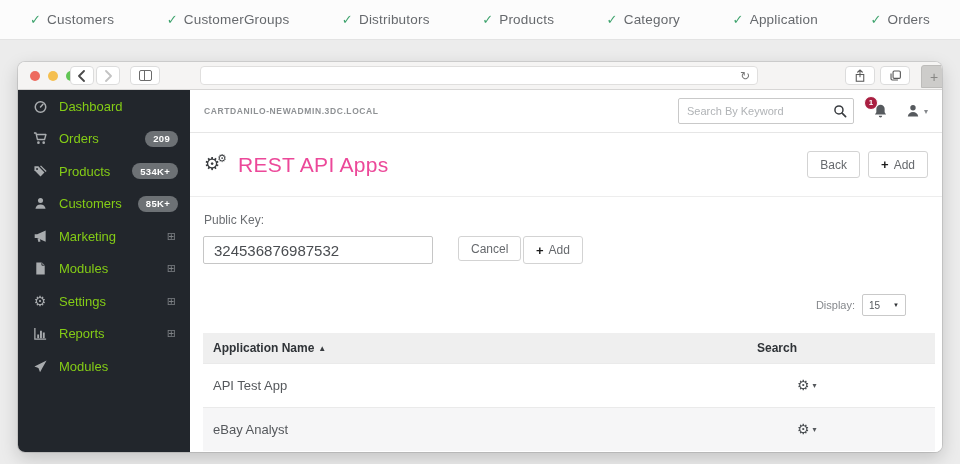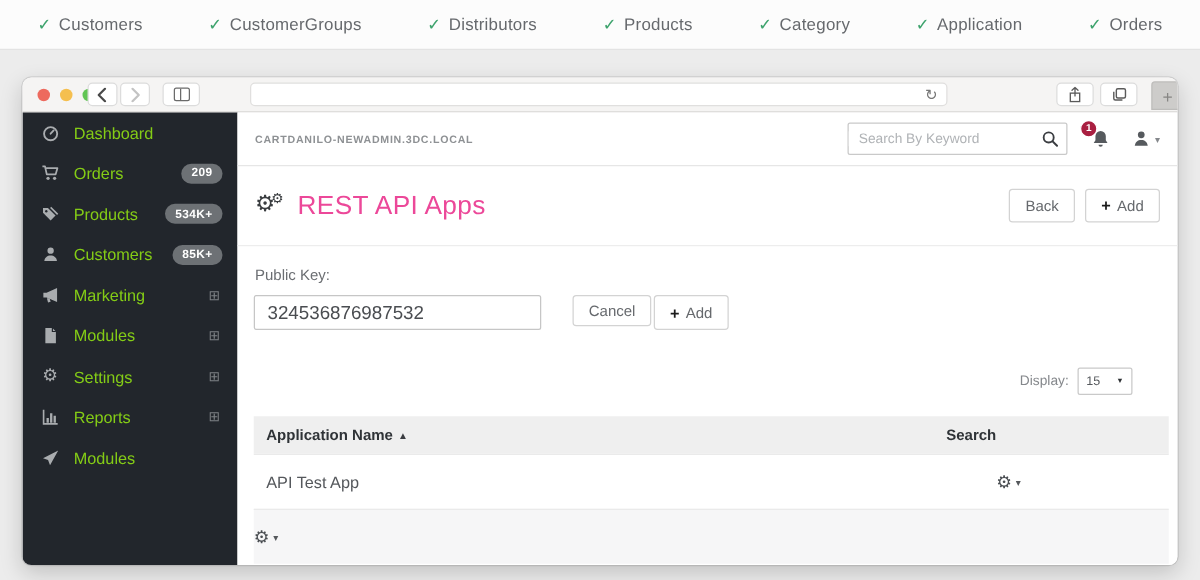--- a/index.html
+++ b/index.html
@@ -392,20 +392,21 @@
             <div class="t-cell-name">API Test App</div>
             <div class="t-cell-action">
               <span class="action-gear gear-glyph">
                 <span class="g">⚙</span>
                 <span class="c">▾</span>
               </span>
             </div>
           </div>
 
           <div class="t-row alt">
+            <div class="t-cell-name">eBay Analyst</div>
             <div class="t-cell-action">
               <span class="action-gear gear-glyph">
                 <span class="g">⚙</span>
                 <span class="c">▾</span>
               </span>
             </div>
           </div>
         </div>
 
       </div>

